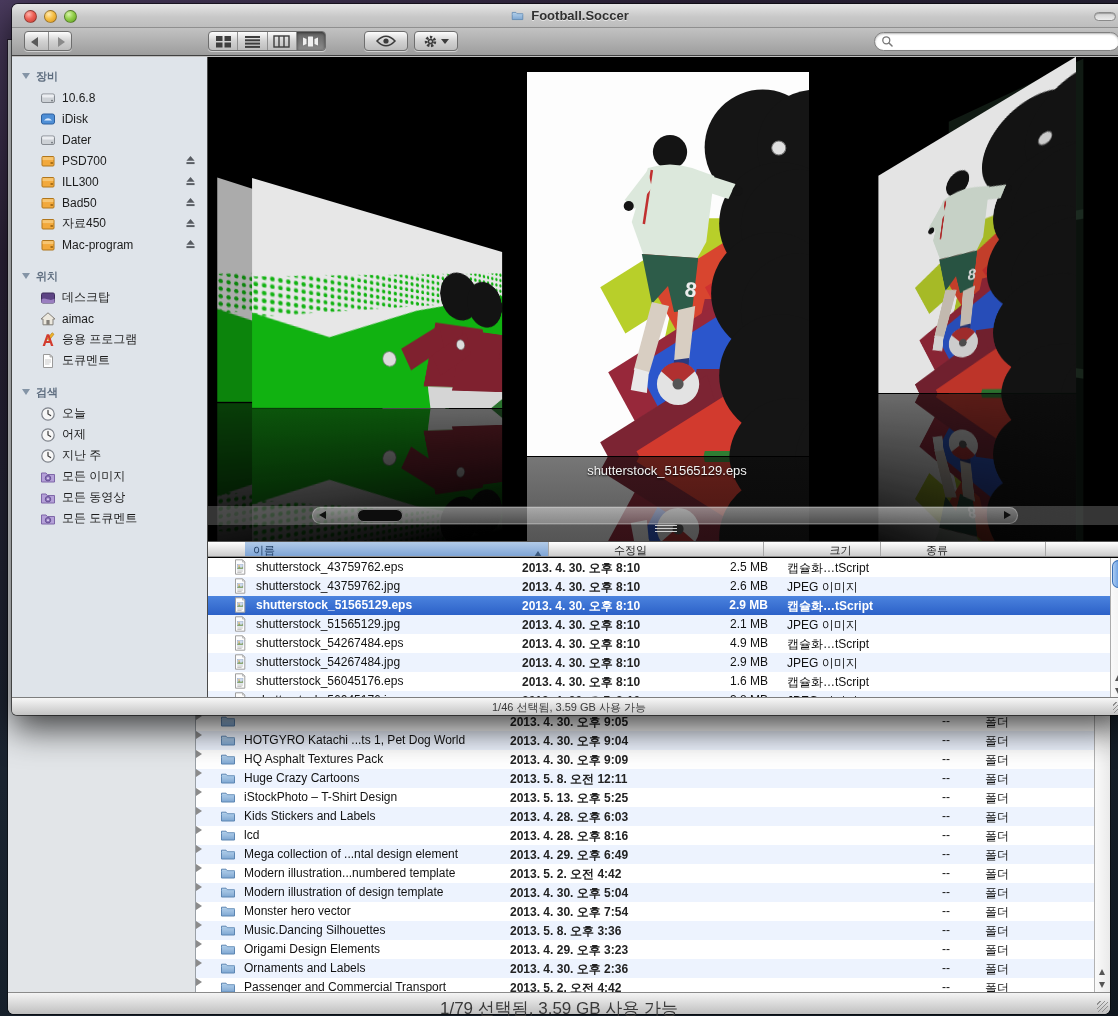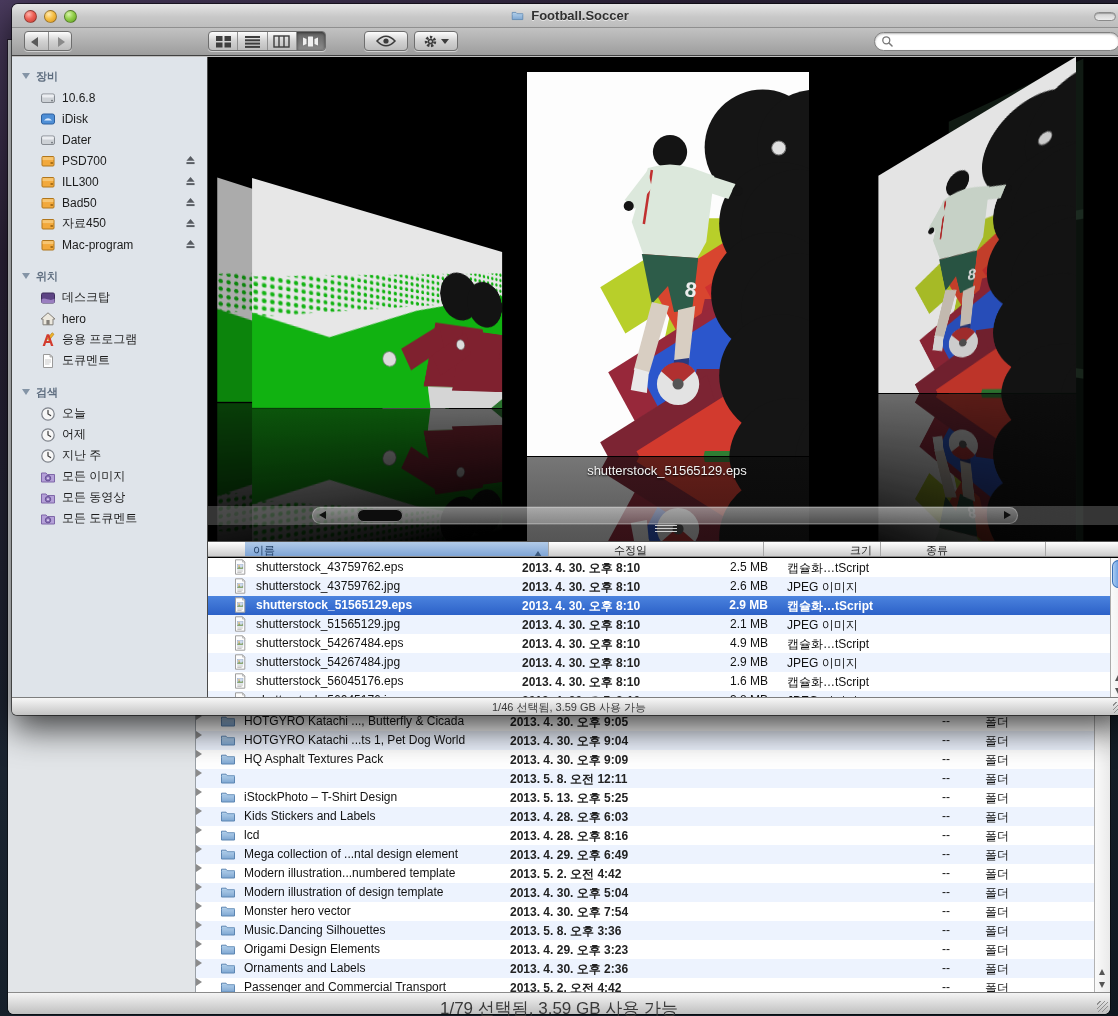--- a/index.html
+++ b/index.html
@@ -84,21 +84,21 @@
   .cf-ar{position:absolute;right:7px;top:4px;width:0;height:0;border:4.5px solid transparent;border-left:7px solid #101010;border-right:none;}
   .cf-grip{position:absolute;left:447px;top:468px;width:22px;height:9px;z-index:6;
     background:repeating-linear-gradient(#cfcfcf 0 1px,transparent 1px 3px);}
 
   
   .lheader{position:absolute;left:0;top:484px;width:918px;height:16px;font-size:11px;color:#222;display:flex;
     background:linear-gradient(#fff,#ccc);border-top:1px solid #555;border-bottom:1px solid #8d8d8d;}
   .hcell{position:relative;border-right:1px solid #a8a8a8;padding:1px 8px 0;white-space:nowrap;overflow:hidden;margin-left:37px;}
   .hc-name{width:304px;background:linear-gradient(#b2cbe8,#7fa5d6);color:#1d3a5f;}
   .hc-date{width:178px;padding-left:28px;}
-  .hc-size{width:80px;text-align:right;}
+  .hc-size{width:80px;text-align:center;}
   .hc-kind{width:128px;}
   .hc-rest{flex:1;border-right:none;}
   .sortup{position:absolute;right:6px;top:5px;width:0;height:0;border:4px solid transparent;border-bottom:6px solid #3c5a7e;}
 
   
   .rows{position:absolute;left:0;top:501px;width:918px;height:140px;overflow:hidden;background:#a3a3a3;}
   .row{position:relative;height:19px;font-size:12px;color:#111;background:#fff;}
   .row.alt{background:#edf3fe;}
   .row.sel{background:linear-gradient(#4b83de,#2c61c8);color:#fff;font-weight:bold;}
   .row .cell{position:absolute;top:2px;white-space:nowrap;overflow:hidden;}
@@ -331,21 +331,20 @@
 </svg>
 
 <div class="win-back">
   <div class="back-pane"></div>
   <div class="back-list back" id="backRows">
       <div class="row">
         <div class="c-disc"></div>
         <svg class="cell c-ic">
           <use href="#i-folder"></use>
         </svg>
-        <span class="cell c-name">HOTGYRO Katachi ..., Butterfly &amp; Cicada</span>
         <span class="cell c-date">2013. 4. 30. 오후 9:05</span>
         <span class="cell c-size">--</span>
         <span class="cell c-kind">폴더</span>
       </div>
       <div class="row alt">
         <div class="c-disc"></div>
         <svg class="cell c-ic">
           <use href="#i-folder"></use>
         </svg>
         <span class="cell c-name">HOTGYRO Katachi ...ts 1, Pet Dog World</span>
@@ -361,20 +360,21 @@
         <span class="cell c-name">HQ Asphalt Textures Pack</span>
         <span class="cell c-date">2013. 4. 30. 오후 9:09</span>
         <span class="cell c-size">--</span>
         <span class="cell c-kind">폴더</span>
       </div>
       <div class="row alt">
         <div class="c-disc"></div>
         <svg class="cell c-ic">
           <use href="#i-folder"></use>
         </svg>
+        <span class="cell c-name">Huge Crazy Cartoons</span>
         <span class="cell c-date">2013. 5. 8. 오전 12:11</span>
         <span class="cell c-size">--</span>
         <span class="cell c-kind">폴더</span>
       </div>
       <div class="row">
         <div class="c-disc"></div>
         <svg class="cell c-ic">
           <use href="#i-folder"></use>
         </svg>
         <span class="cell c-name">iStockPhoto – T-Shirt Design</span>
@@ -634,21 +634,21 @@
         <div class="sb-item">
           <svg class="ic">
             <use href="#i-desktop"></use>
           </svg>
           <span class="lbl">데스크탑</span>
         </div>
         <div class="sb-item">
           <svg class="ic">
             <use href="#i-home"></use>
           </svg>
-          <span class="lbl">hero</span>
+          <span class="lbl">aimac</span>
         </div>
         <div class="sb-item">
           <svg class="ic">
             <use href="#i-applications"></use>
           </svg>
           <span class="lbl">응용 프로그램</span>
         </div>
         <div class="sb-item">
           <svg class="ic">
             <use href="#i-document"></use>

